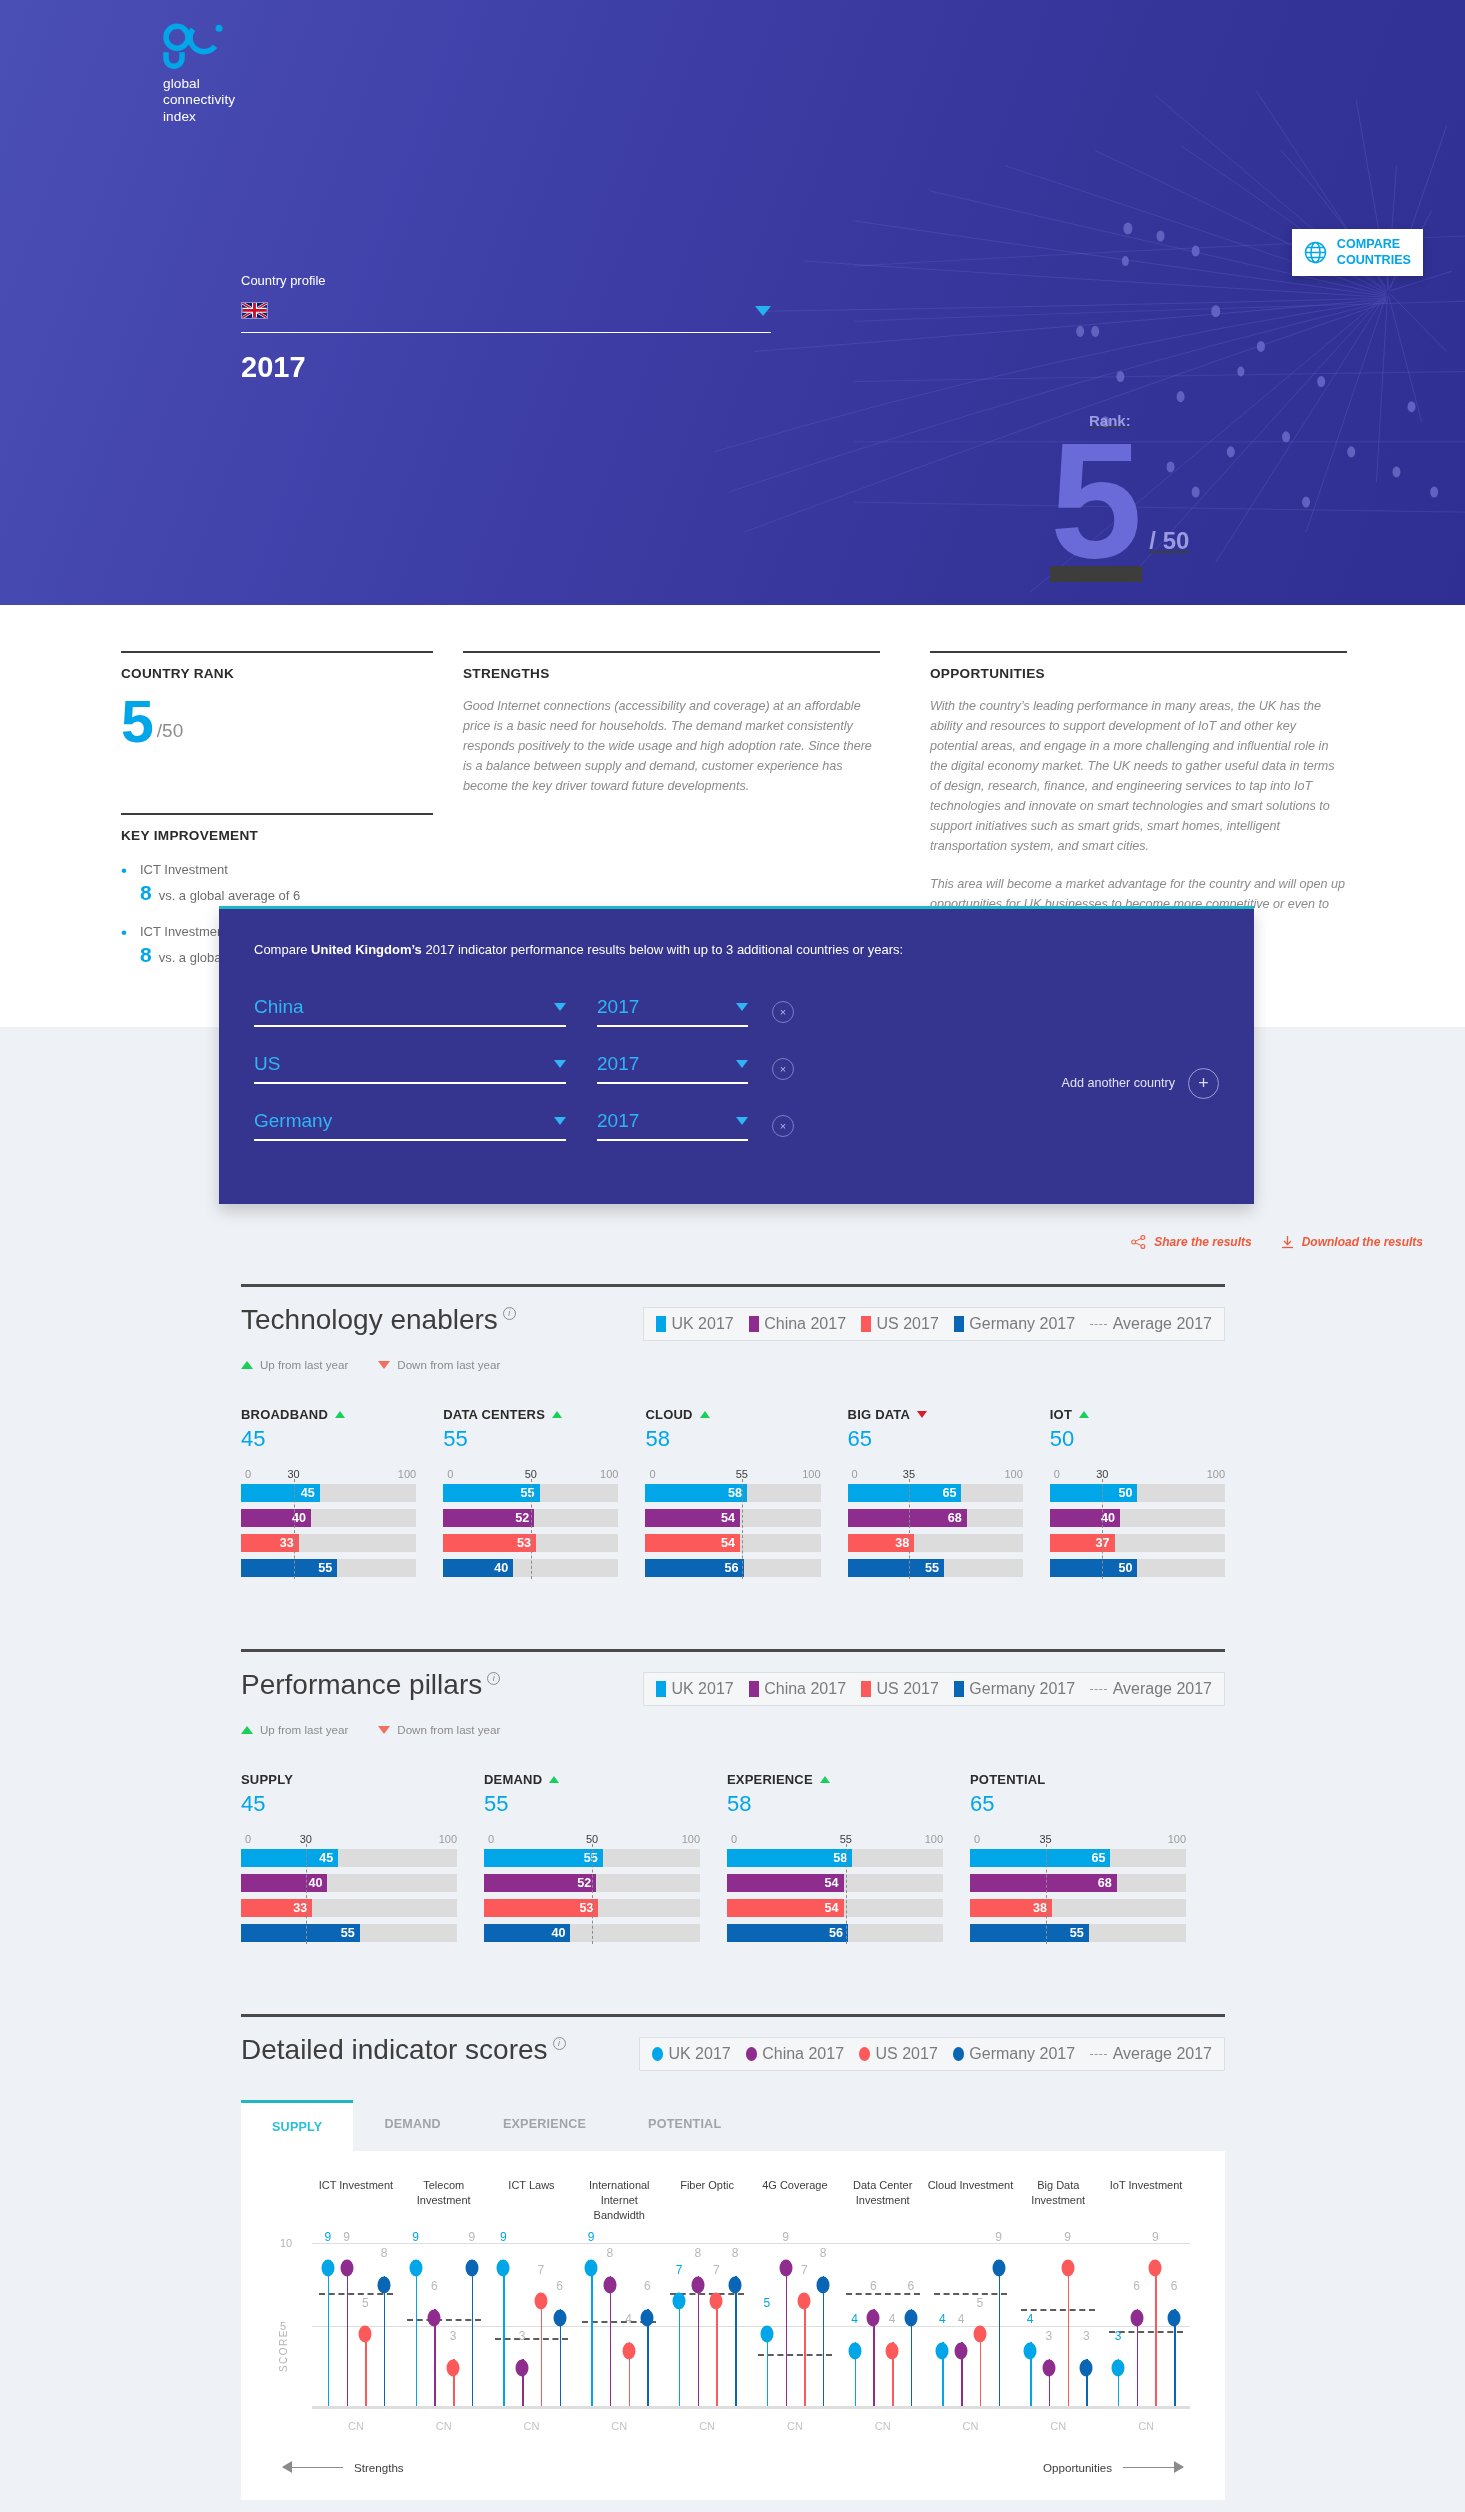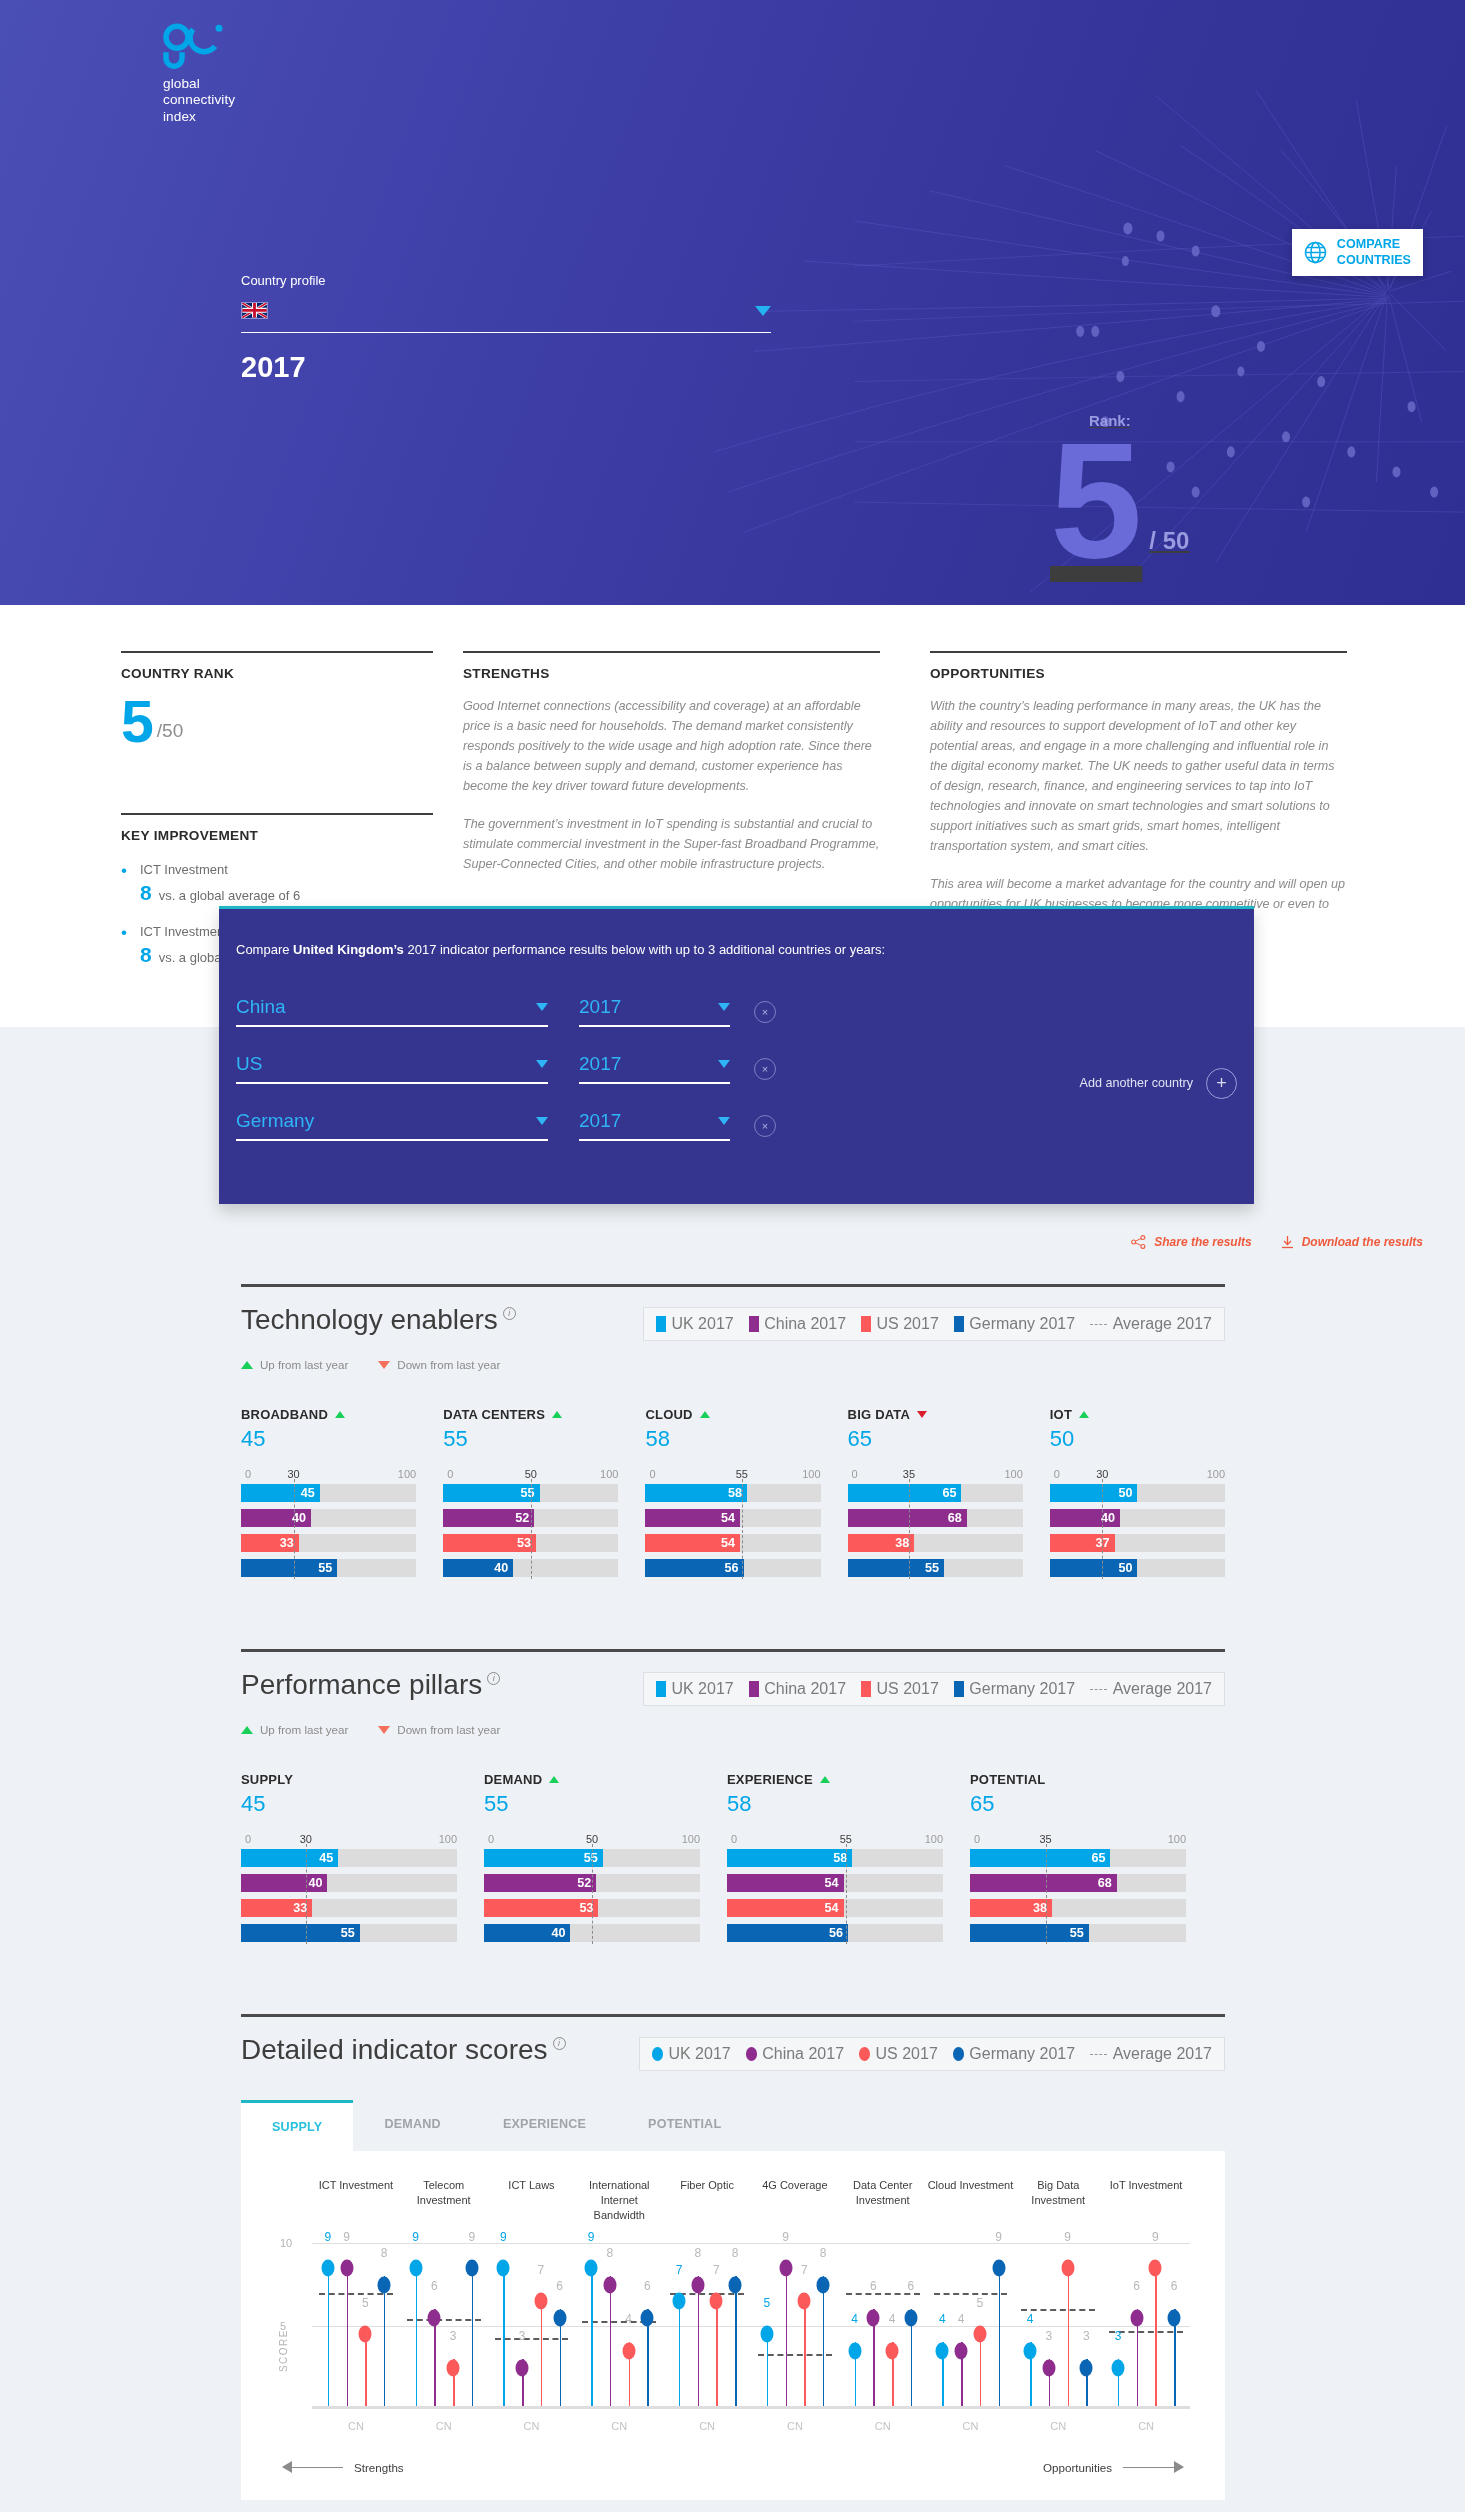--- a/index.html
+++ b/index.html
@@ -105,21 +105,21 @@
   .ki-val-row { display:flex; align-items:baseline; margin-top:4px; }
   .ki-val { color:#00a6e8; font-size:21px; font-weight:bold; }
   .ki-vs { color:#6d6d6d; font-size:13px; margin-left:7px; }
   .para { color:#8b8b8b; font-size:12.6px; line-height:20px; margin-bottom:18px;font-style:italic; }
 
   
   .compare-section { background:#eef1f5; position:relative; padding-bottom:20px; }
   .compare-panel {
     position:relative; top:-121px; margin-left:219px; width:1035px;
     background:#35358f; border-top:3.5px solid #20b7c4;
-    padding:33px 17px 37px; box-shadow:0 7px 15px rgba(0,0,0,.18);
+    padding:33px 35px 37px; box-shadow:0 7px 15px rgba(0,0,0,.18);
   }
   .cp-title { color:#fff; font-size:13px; margin-bottom:39px; }
   .cp-title b { font-weight:bold; }
   .cp-rows { display:flex; }
   .cp-left { width:653px; }
   .cp-row { display:flex; align-items:center; margin-bottom:26px; }
   .cp-select {
     position:relative; border-bottom:2px solid #fff; padding-bottom:7px;
     display:flex; align-items:center; cursor:pointer;
   }
@@ -378,21 +378,20 @@
               </div>
             </div>
           </div>
         </div>
       </div>
 
       <div class="col col-str">
         <div class="rule"></div>
         <div class="sec-head">STRENGTHS</div>
         <p class="para">Good Internet connections (accessibility and coverage) at an affordable price is a basic need for households. The demand market consistently responds positively to the wide usage and high adoption rate. Since there is a balance between supply and demand, customer experience has become the key driver toward future developments.</p>
-        <p class="para">The government’s investment in IoT spending is substantial and crucial to stimulate commercial investment in the Super-fast Broadband Programme, Super-Connected Cities, and other mobile infrastructure projects.</p>
       </div>
 
       <div class="col col-opp">
         <div class="rule"></div>
         <div class="sec-head">OPPORTUNITIES</div>
         <p class="para">With the country’s leading performance in many areas, the UK has the ability and resources to support development of IoT and other key potential areas, and engage in a more challenging and influential role in the digital economy market. The UK needs to gather useful data in terms of design, research, finance, and engineering services to tap into IoT technologies and innovate on smart technologies and smart solutions to support initiatives such as smart grids, smart homes, intelligent transportation system, and smart cities.</p>
         <p class="para">This area will become a market advantage for the country and will open up opportunities for UK businesses to become more competitive or even to take the lead in the international market.</p>
       </div>
     </div>
   </div>

